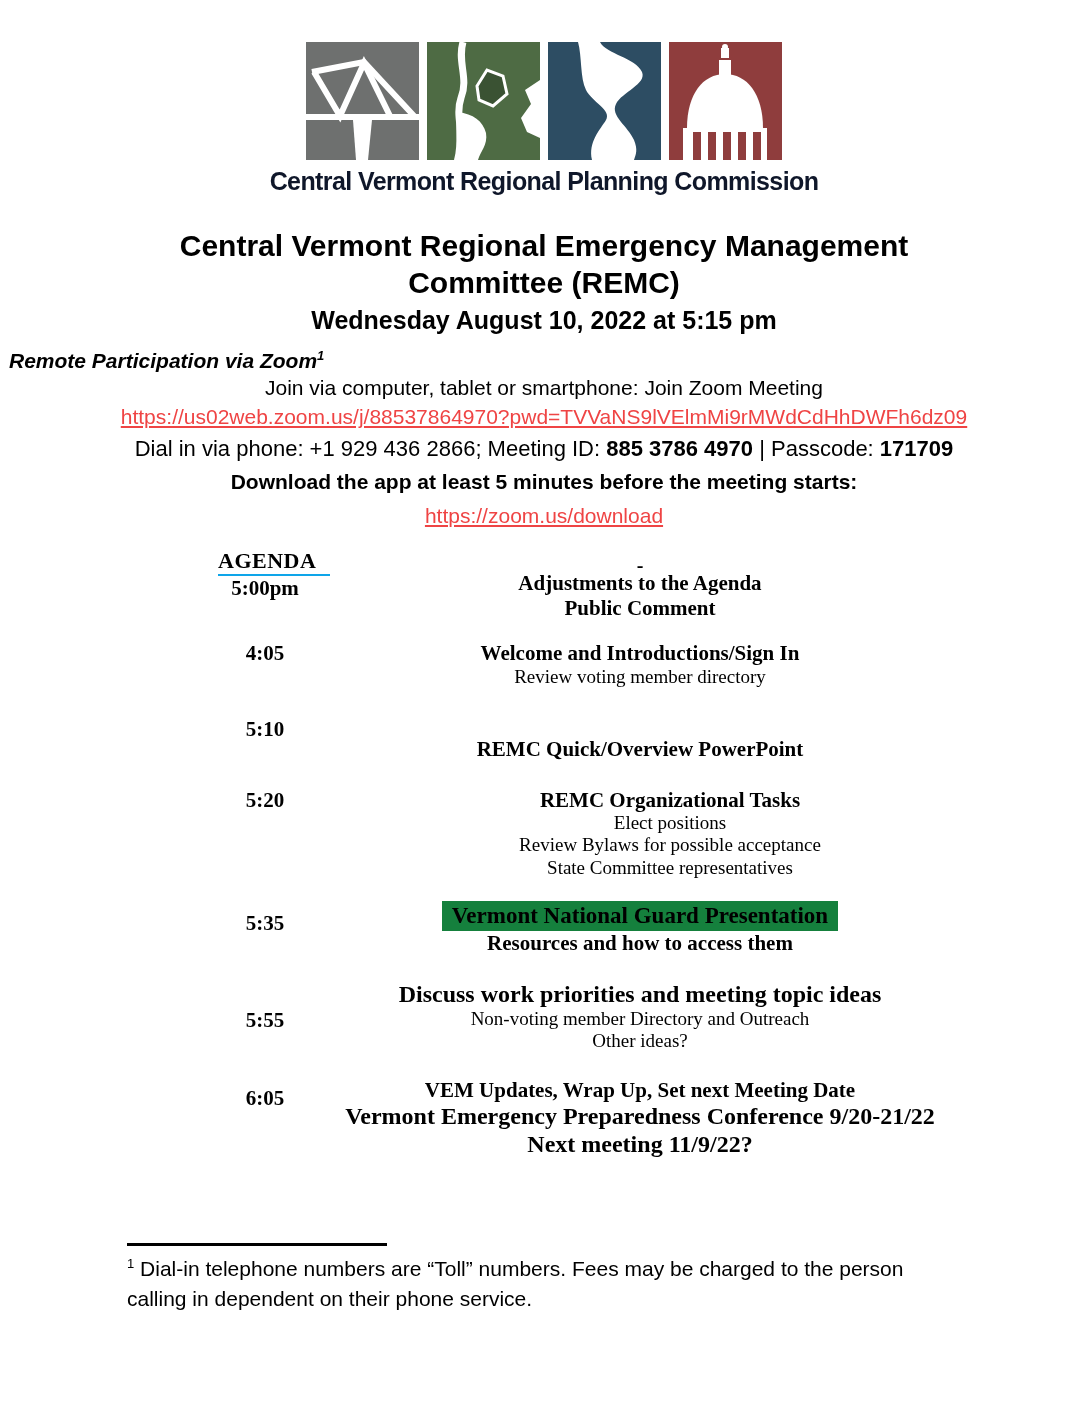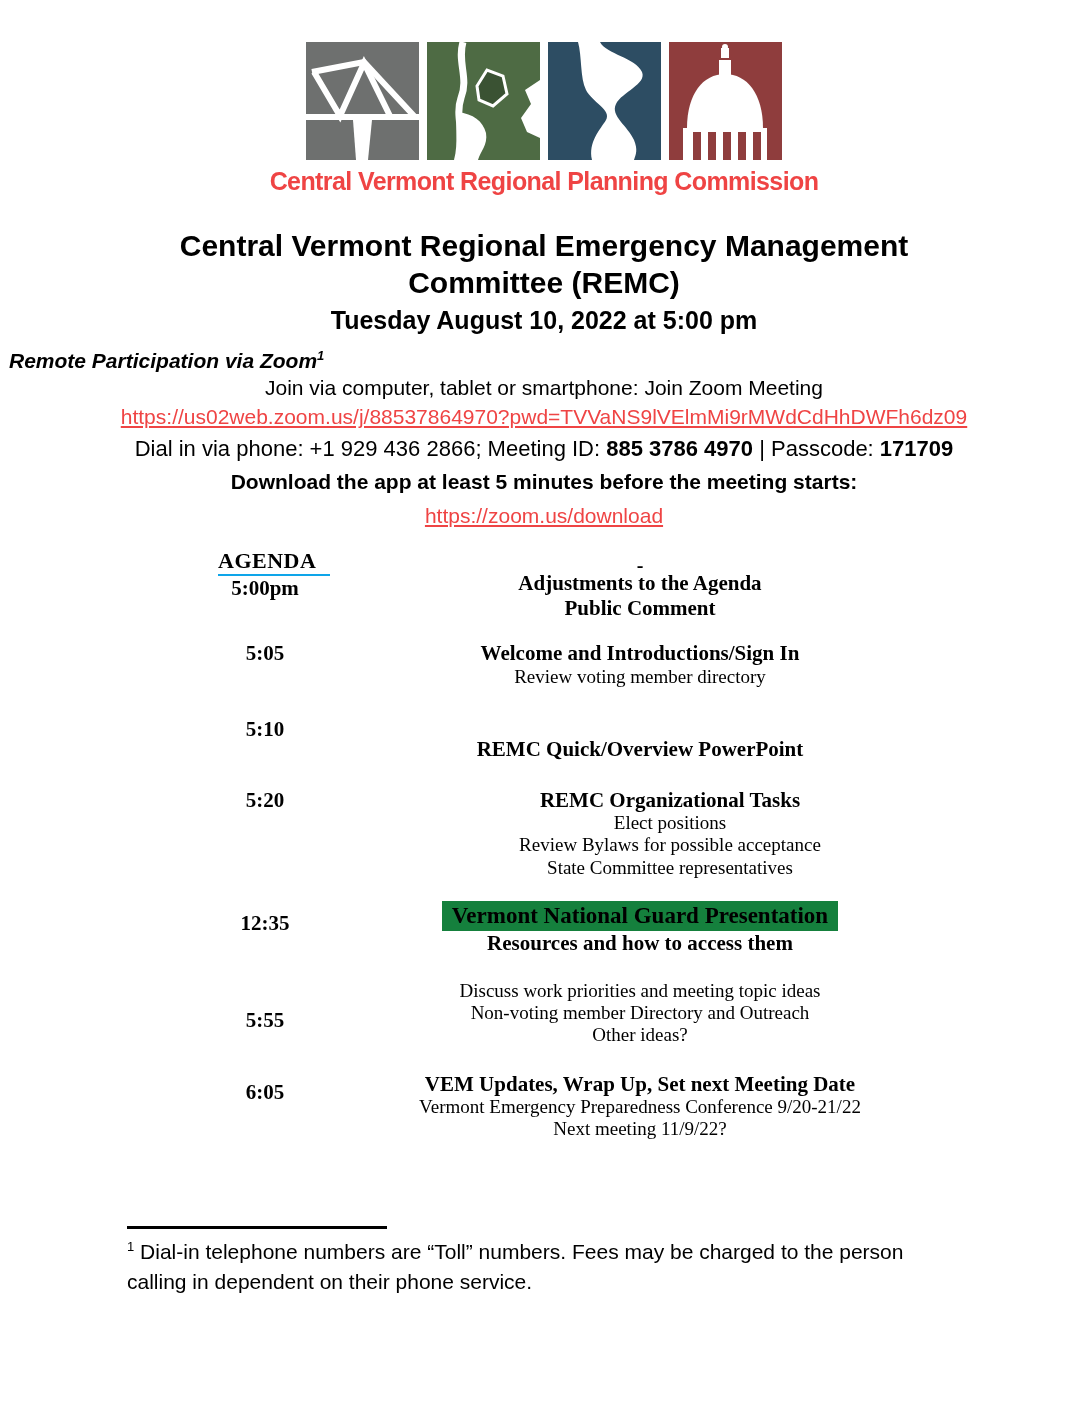--- a/index.html
+++ b/index.html
@@ -8,21 +8,21 @@
     position:relative; width:1088px; height:1408px; background:#ffffff;
     font-family:"Liberation Sans", sans-serif; color:#000; overflow:hidden;
   }
 
   
   .logo-block { padding-top:42px; text-align:center; }
   .logo-panels { display:flex; justify-content:center; gap:8px; height:118px; }
   .panel { width:113px; height:118px; display:block; }
   .org-name {
     margin-top:7px; font-weight:bold; font-size:25px; letter-spacing:-0.6px;
-    color:#ef4444; font-family:"Liberation Sans", sans-serif;
+    color:#0f172a; font-family:"Liberation Sans", sans-serif;
   }
 
   
   .title { margin-top:32px; text-align:center; font-size:30px; font-weight:bold; line-height:1.22; }
   .datetime { text-align:center; font-size:25px; font-weight:bold; margin-top:5px; }
   .remote { margin-top:13px; text-align:left; font-size:21px; font-weight:bold; font-style:italic;margin-left:9px; }
   .remote sup { font-size:13px; }
   .join-line { text-align:center; font-size:21px; margin-top:3px; }
   .link-line { text-align:center; font-size:21px; margin-top:5px; }
   .doc-link { color:#ef4444; text-decoration:underline; cursor:pointer; }
@@ -35,21 +35,21 @@
   .agenda { font-family:"Liberation Serif", serif; margin-top:20px; }
   .agenda-heading {
     display:inline-block; margin-left:218px; font-weight:bold; font-size:22px;
     border-bottom:2px solid #0ea5e9; padding-right:14px; letter-spacing:0.5px;
   }
   .agenda-row { display:flex; }
   .agenda-time { width:150px; margin-left:190px; text-align:center; font-weight:bold; font-size:21px; flex:none; }
   .agenda-content { width:600px; text-align:center; flex:none; }
   .ln { line-height:1.17; }
   .t1 { font-size:21px; font-weight:bold; }
-  .t1s { font-size:19px; font-weight:normal; }
+  .t1s { font-size:24px; font-weight:bold; }
   .t2 { font-size:19px; font-weight:normal; }
   .dash { font-weight:bold; font-size:20px; line-height:11px; }
   .hl { background:#15803d; display:inline-block; padding:1px 10px 2px; font-weight:bold; font-size:23px; line-height:1.2; }
   .row0 { margin-top:-16px; } .pt16 { padding-top:16px; }
   .row1 { margin-top:21px; }
   .row2 { margin-top:29px; } .cpt20 { padding-top:20px; }
   .row3 { margin-top:26px;gap:30px; }
   .row4 { margin-top:22px; } .pt10 { padding-top:10px; }
   .row5 { margin-top:24px; } .pt28 { padding-top:28px; }
   .row6 { margin-top:25px; } .pt8  { padding-top:8px; }
@@ -101,21 +101,21 @@
         <circle cx="56" cy="5" r="3" fill="#ffffff"></circle>
       </svg>
     </div>
     <div class="org-name">Central Vermont Regional Planning Commission</div>
   </div>
 
   <div class="title">
     <div>Central Vermont Regional Emergency Management</div>
     <div>Committee (REMC)</div>
   </div>
-  <div class="datetime">Tuesday August 10, 2022 at 5:00 pm</div>
+  <div class="datetime">Wednesday August 10, 2022 at 5:15 pm</div>
 
   <div class="remote">
     <span>Remote Participation via Zoom</span><sup>1</sup>
   </div>
   <div class="join-line">Join via computer, tablet or smartphone: Join Zoom Meeting</div>
   <div class="link-line">
     <a class="doc-link">https://us02web.zoom.us/j/88537864970?pwd=TVVaNS9lVElmMi9rMWdCdHhDWFh6dz09</a>
   </div>
   <div class="dial-line">
     <span>Dial in via phone: </span>
@@ -137,21 +137,21 @@
     <div class="agenda-row row0">
       <div class="agenda-time pt16">5:00pm</div>
       <div class="agenda-content">
         <div class="dash">-</div>
         <div class="ln t1">Adjustments to the Agenda</div>
         <div class="ln t1">Public Comment</div>
       </div>
     </div>
 
     <div class="agenda-row row1">
-      <div class="agenda-time">5:05</div>
+      <div class="agenda-time">4:05</div>
       <div class="agenda-content">
         <div class="ln t1">Welcome and Introductions/Sign In</div>
         <div class="ln t2">Review voting member directory</div>
       </div>
     </div>
 
     <div class="agenda-row row2">
       <div class="agenda-time">5:10</div>
       <div class="agenda-content cpt20">
         <div class="ln t1">REMC Quick/Overview PowerPoint</div>
@@ -162,21 +162,21 @@
       <div class="agenda-time">5:20</div>
       <div class="agenda-content">
         <div class="ln t1">REMC Organizational Tasks</div>
         <div class="ln t2">Elect positions</div>
         <div class="ln t2">Review Bylaws for possible acceptance</div>
         <div class="ln t2">State Committee representatives</div>
       </div>
     </div>
 
     <div class="agenda-row row4">
-      <div class="agenda-time pt10">12:35</div>
+      <div class="agenda-time pt10">5:35</div>
       <div class="agenda-content">
         <div class="ln"><span class="hl">Vermont National Guard Presentation</span></div>
         <div class="ln t1">Resources and how to access them</div>
       </div>
     </div>
 
     <div class="agenda-row row5">
       <div class="agenda-time pt28">5:55</div>
       <div class="agenda-content">
         <div class="ln t1s">Discuss work priorities and meeting topic ideas</div>

